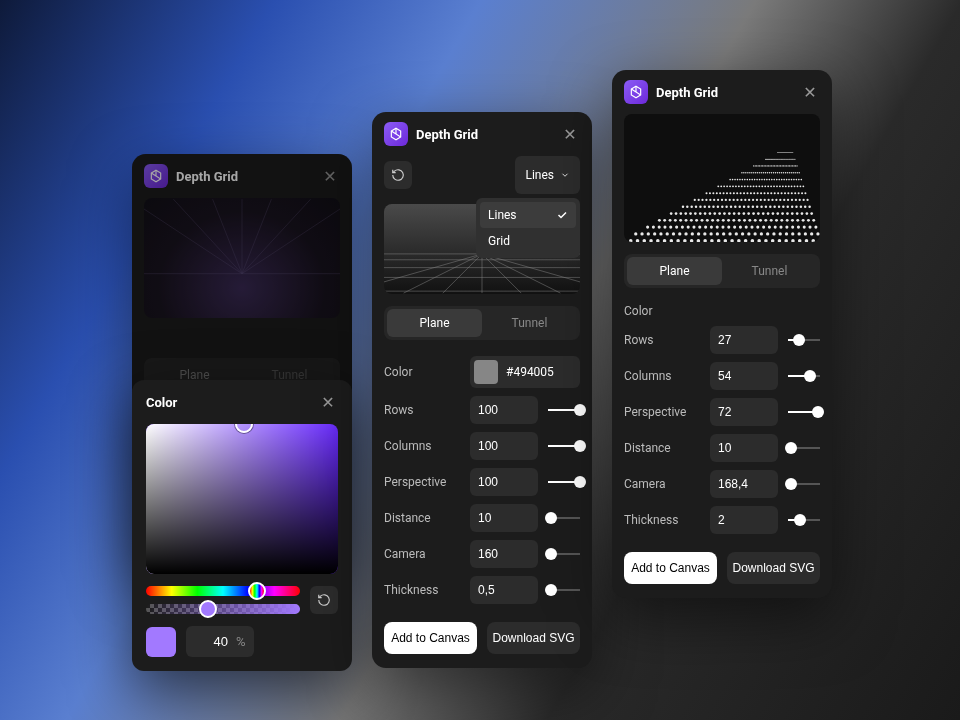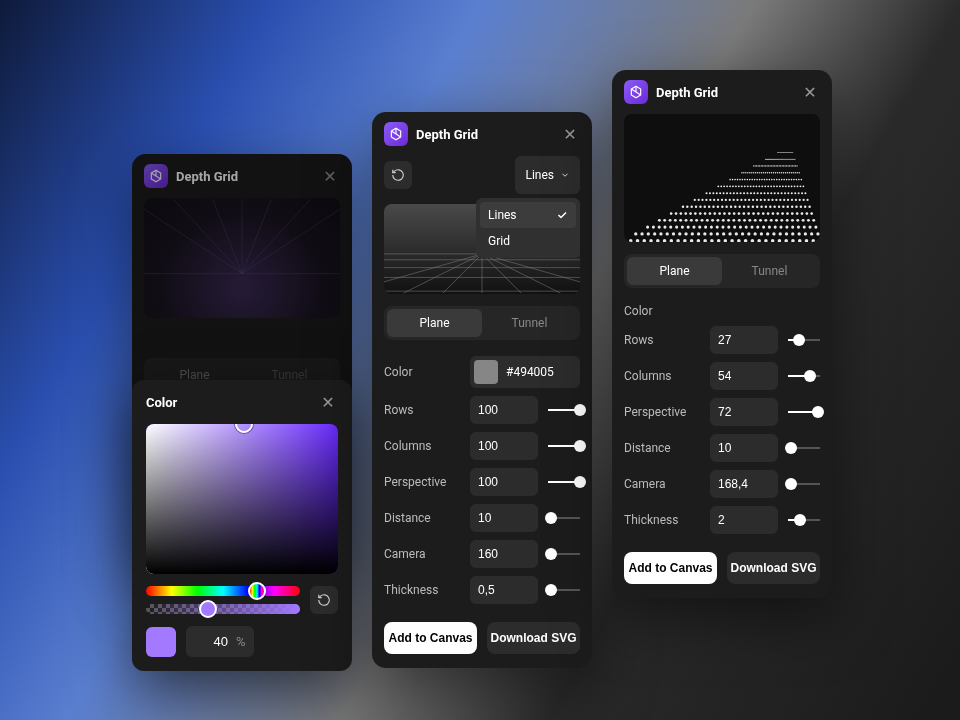--- a/index.html
+++ b/index.html
@@ -25,21 +25,21 @@
   .lab{width:76px;font-size:12px;color:#bbb;}
   .valin{width:52px;background:#2c2c2c;border:none;border-radius:6px;color:#fff;font-size:12px;padding:7px 8px;text-align:left;}
   .colchip{width:24px;height:24px;border-radius:4px;}
   .colbox{flex:1;display:flex;align-items:center;gap:8px;background:#2c2c2c;border-radius:6px;padding:4px 8px 4px 4px;}
   .colhex{font-size:12px;color:#fff;}
   .sld{flex:1;position:relative;height:24px;display:flex;align-items:center;}
   .track{position:absolute;left:0;right:0;height:2px;background:#555;}
   .fill{position:absolute;left:0;height:2px;background:#fff;}
   .knob{position:absolute;width:12px;height:12px;border-radius:50%;background:#fff;transform:translateX(-50%);}
   .ftr{display:flex;gap:10px;padding:14px 12px 14px 12px;}
-  .btn{flex:1;border:none;border-radius:8px;padding:9px 0;font-size:12px;font-weight:700;cursor:pointer;}
+  .btn{flex:1;border:none;border-radius:8px;padding:9px 0;font-size:12px;font-weight:400;cursor:pointer;}
   .btn.pri{background:#fff;color:#000;}
   .btn.sec{background:#2c2c2c;color:#fff;}
   
   .dim .segbtn{color:#555;}
   .dim .segbtn.on{background:#262626;color:#777;}
   
   .cpanel{position:absolute;background:#1c1c1c;border-radius:12px;box-shadow:0 20px 60px rgba(0,0,0,0.6);color:#fff;}
   .cpanel .hdr{padding:12px 14px;}
   .sv{position:relative;margin:0 14px;border-radius:8px;overflow:hidden;}
   .svbase{position:absolute;inset:0;}

